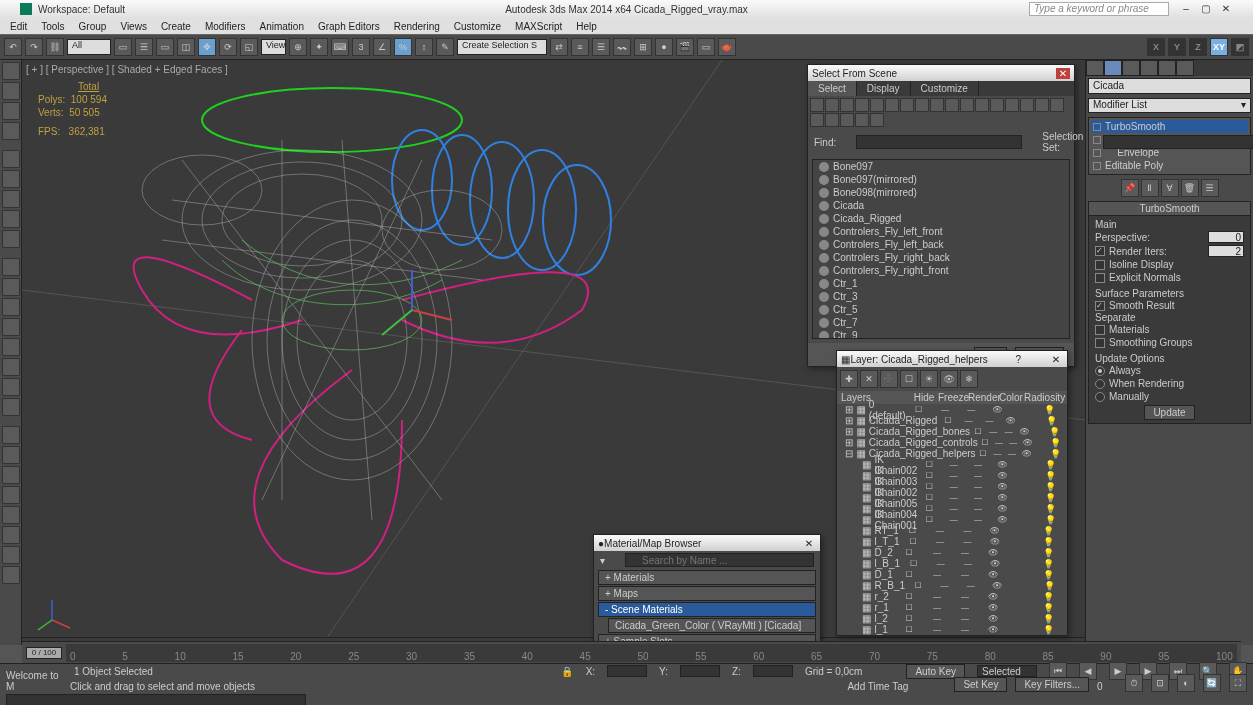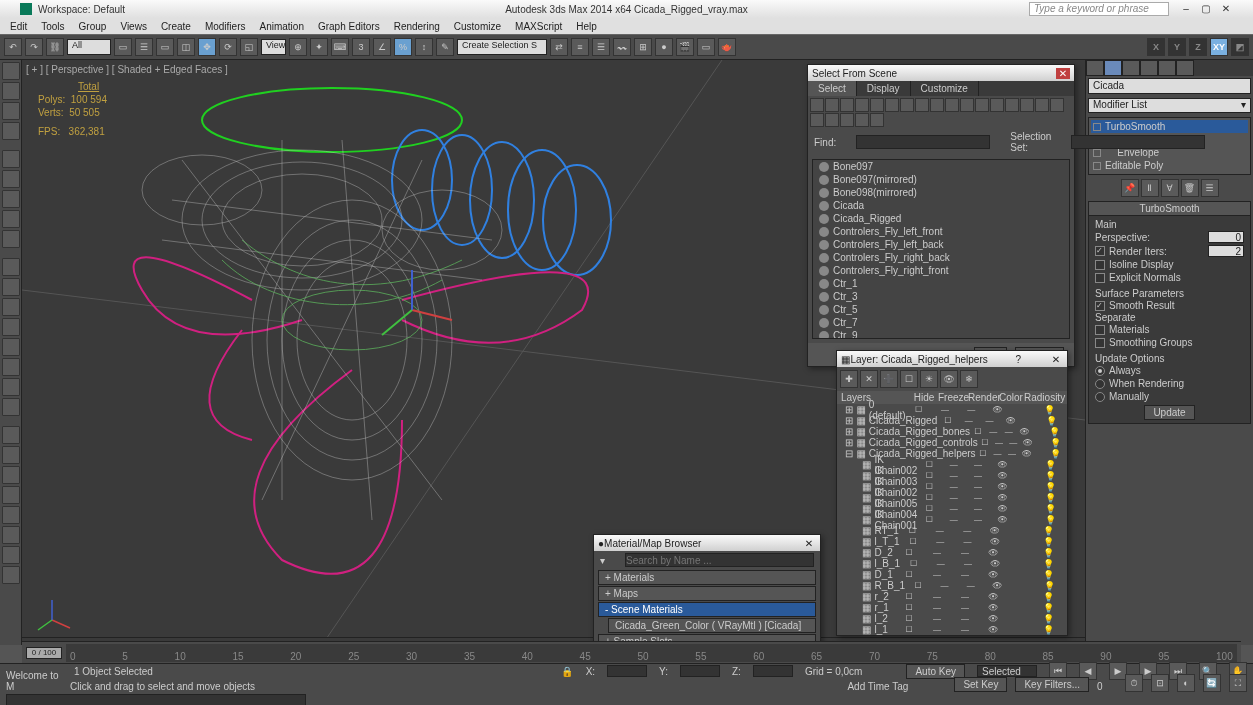--- a/index.html
+++ b/index.html
@@ -49,21 +49,21 @@
 .rad.on::after { content:""; display:block; width:4px; height:4px; background:#ccc; border-radius:50%; margin:2px; }
 .btn { background:#555; border:1px solid #222; padding:1px 8px; text-align:center; display:inline-block; }
 
 .panel { position:absolute; background:#4a4a4a; border:1px solid #222; box-shadow:2px 2px 6px rgba(0,0,0,.4); }
 .panel .ptitle { height:16px; background:linear-gradient(#fafafa,#d0d0d0); color:#222; padding:1px 4px; display:flex; align-items:center; }
 .panel .ptitle .x { margin-left:auto; width:14px; text-align:center; }
 .panel .ptabs { display:flex; background:#3a3a3a; }
 .panel .ptabs div { padding:2px 10px; border-right:1px solid #222; }
 .panel .ptabs div.a { background:#555; }
 .panel .prow { display:flex; align-items:center; gap:20px; padding:2px 6px; }
-.panel .prow input { flex:1; height:14px; background:#333; border:1px solid #222; color:#ccc; padding:0 0; }
+.panel .prow input { flex:1; height:14px; background:#333; border:1px solid #222; color:#ccc; padding:0 16px; }
 .panel .plist { background:#444; max-height:180px; overflow:hidden; border:1px solid #222; margin:4px; }
 .panel .plist div { padding:1px 6px; display:flex; align-items:center; gap:4px; }
 .panel .plist .obico { width:10px; height:10px; background:#888; border-radius:50%; }
 .panel .pbtns { display:flex; gap:8px; justify-content:flex-end; padding:4px 10px; background:#555; }
 .layer-panel .lhdr { display:flex; background:#555; color:#ccc; padding:1px 4px; }
 .layer-panel .lhdr span { text-align:center; }
 .layer-panel .lrow { display:flex; align-items:center; padding:0 4px; height:11px; }
 .layer-panel .lrow .lname { flex:1; display:flex; align-items:center; gap:3px; }
 .layer-panel .lrow .cell { width:28px; text-align:center; font-size:8px; }
 .layer-panel .lrow .swatch { width:9px; height:9px; background:#888; }

